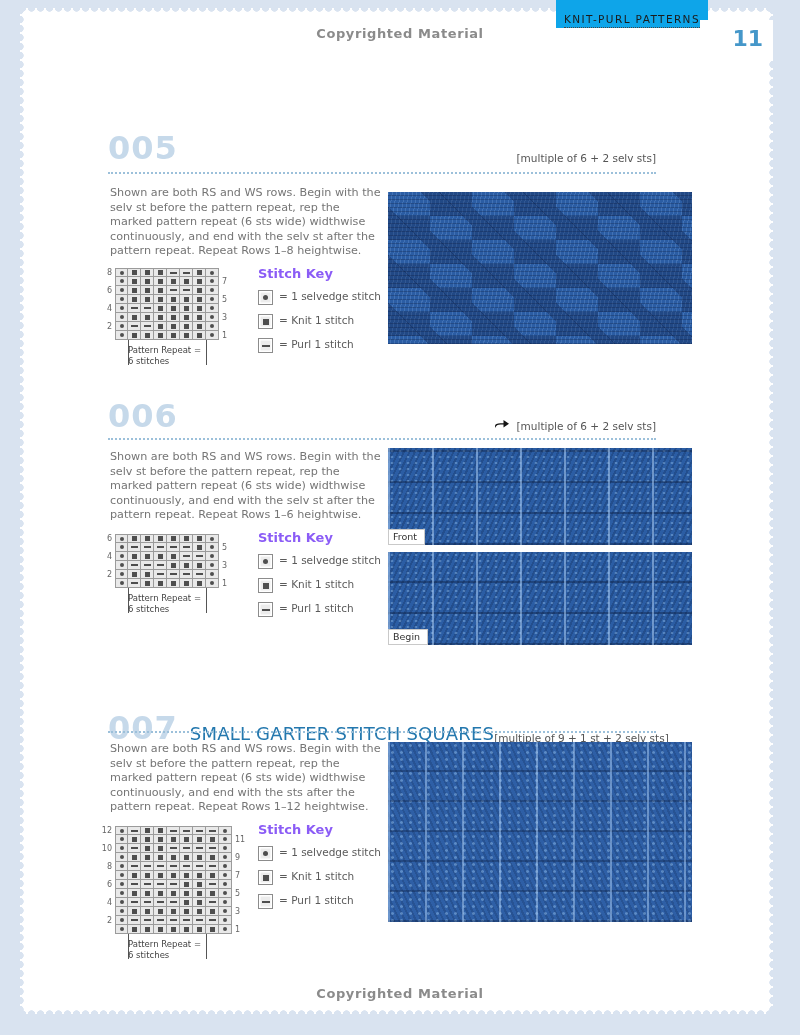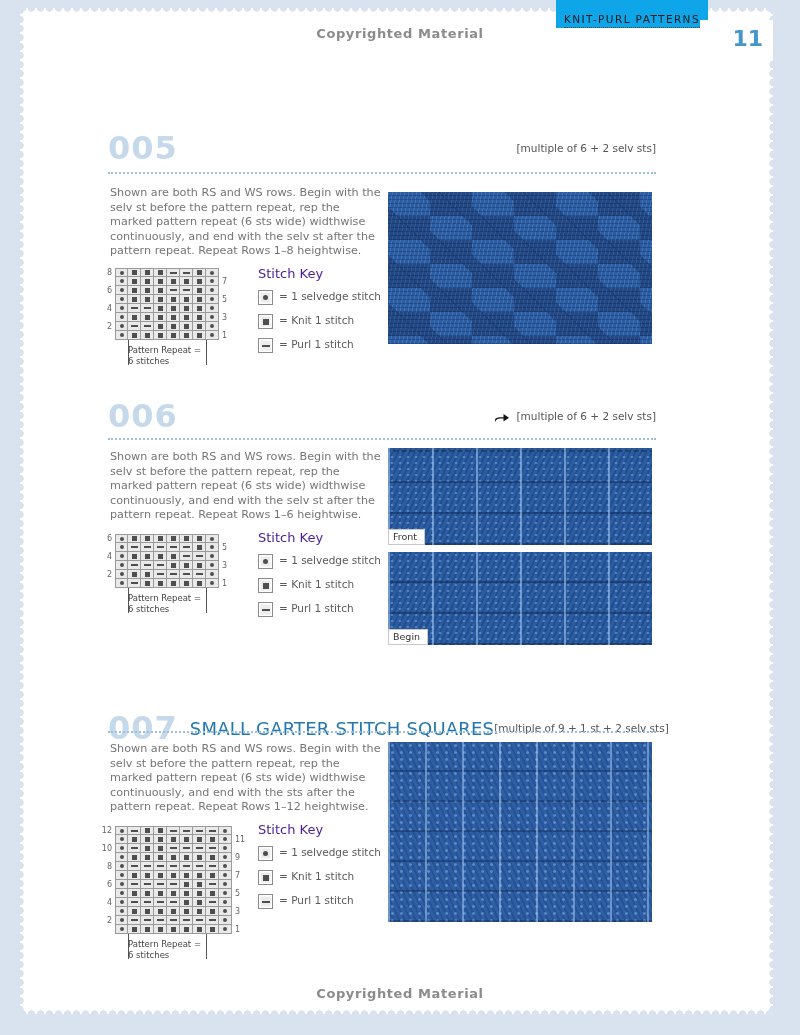--- a/index.html
+++ b/index.html
@@ -26,33 +26,33 @@
   .tab-label{font-size:10.5px;letter-spacing:1.4px;color:#1b1b1b;border-bottom:1.5px dotted #444;
        padding-bottom:2px;white-space:nowrap;}
   .pagenum-box{position:absolute;left:700px;top:20px;width:73px;height:40px;background:#fff;z-index:3;
        text-align:right;}
   .pagenum{font-size:22px;font-weight:bold;color:#4597c9;padding:6px 10px 0 0;display:inline-block;}
   
   .copyright{position:absolute;left:0;width:800px;text-align:center;font-weight:bold;
        font-size:13px;letter-spacing:.6px;color:#8b8b8b;z-index:2;}
   .cp-top{top:26px;} .cp-bottom{top:986px;}
   
-  .section-head{position:absolute;left:108px;width:548px;display:flex;align-items:center;z-index:2;}
+  .section-head{position:absolute;left:108px;width:548px;display:flex;align-items:flex-end;z-index:2;}
   #s0-head{top:132px;} #s1-head{top:400px;} #s2-head{top:694px;margin-top:18px;}
   .pat-num{font-size:32px;font-weight:bold;color:#c6d9ea;letter-spacing:1px;line-height:1;flex:none;}
   .pat-title{font-size:18px;color:#2478ae;margin-left:12px;letter-spacing:.2px;white-space:nowrap;flex:none;}
   .head-spacer{flex:1;}
   .pat-multiple{font-size:10.5px;color:#555;white-space:nowrap;flex:none;}
   .arrow-icon{flex:none;margin-right:7px;position:relative;top:1px;}
   .rule{position:absolute;left:108px;width:548px;height:0;border-top:2px dotted #9cc0da;z-index:2;}
   #s0-rule{top:172px;} #s1-rule{top:438px;} #s2-rule{top:731px;}
   .desc{position:absolute;left:110px;width:272px;font-size:11.2px;line-height:1.3;color:#757575;margin:0;z-index:2;}
   #s0-desc{top:186px;} #s1-desc{top:450px;} #s2-desc{top:742px;}
   
-  .photo{position:absolute;left:388px;width:264px;z-index:2;}
+  .photo{position:absolute;left:388px;width:304px;z-index:2;}
   #s0-photo{top:192px;height:152px;}
   #s1-photo-front{top:448px;height:97px;}
   #s1-photo-back{top:552px;height:93px;}
   #s2-photo{top:742px;height:180px;}
   .ph-basket{background-color:#2b5da4;background-image:
       linear-gradient(45deg,rgba(8,20,55,.28) 25%,transparent 25%,transparent 75%,rgba(8,20,55,.28) 75%),
       linear-gradient(45deg,rgba(8,20,55,.28) 25%,transparent 25%,transparent 75%,rgba(8,20,55,.28) 75%),
       repeating-linear-gradient(0deg,rgba(0,5,25,.22) 0 1px,transparent 1px 4px),
       repeating-linear-gradient(100deg,rgba(150,190,240,.22) 0 1px,transparent 1px 4px);
       background-size:84px 48px,84px 48px,auto,auto;background-position:0 0,42px 24px,0 0,0 0;}
@@ -84,21 +84,21 @@
   .cell i,.key-box i{display:block;}
   .sym-dot{width:4px;height:4px;border-radius:50%;background:#4e4e4e;}
   .sym-sq{width:5px;height:5px;background:#4e4e4e;}
   .sym-dash{width:7px;height:2px;background:#4e4e4e;}
   .ticks{position:relative;height:32px;}
   .tick{position:absolute;top:0;width:1px;height:25px;background:#555;}
   .rep{position:absolute;top:5px;font-size:8.5px;line-height:1.25;color:#444;text-align:left;white-space:nowrap;}
   
   .key{position:absolute;left:258px;width:140px;z-index:2;}
   #s0-key{top:266px;} #s1-key{top:530px;} #s2-key{top:822px;}
-  .key-title{font-size:13px;font-weight:normal;color:#4c1d95;margin-bottom:9px;}
+  .key-title{font-size:13px;font-weight:bold;color:#8b5cf6;margin-bottom:9px;}
   .key-item{display:flex;align-items:flex-start;margin-bottom:9px;}
   .key-box{width:13px;height:13px;background:#ececec;border:1px solid #8c8c8c;box-shadow:inset 0 0 0 1.5px #fff;
       display:flex;align-items:center;justify-content:center;margin-right:6px;flex:none;}
   .key-box .sym-dot{width:5px;height:5px;}
   .key-box .sym-sq{width:6px;height:6px;}
   .key-box .sym-dash{width:8px;height:2px;}
   .key-label{font-size:10.5px;color:#5a5a5a;white-space:nowrap;}
 </style>
 </head>
 <body>

